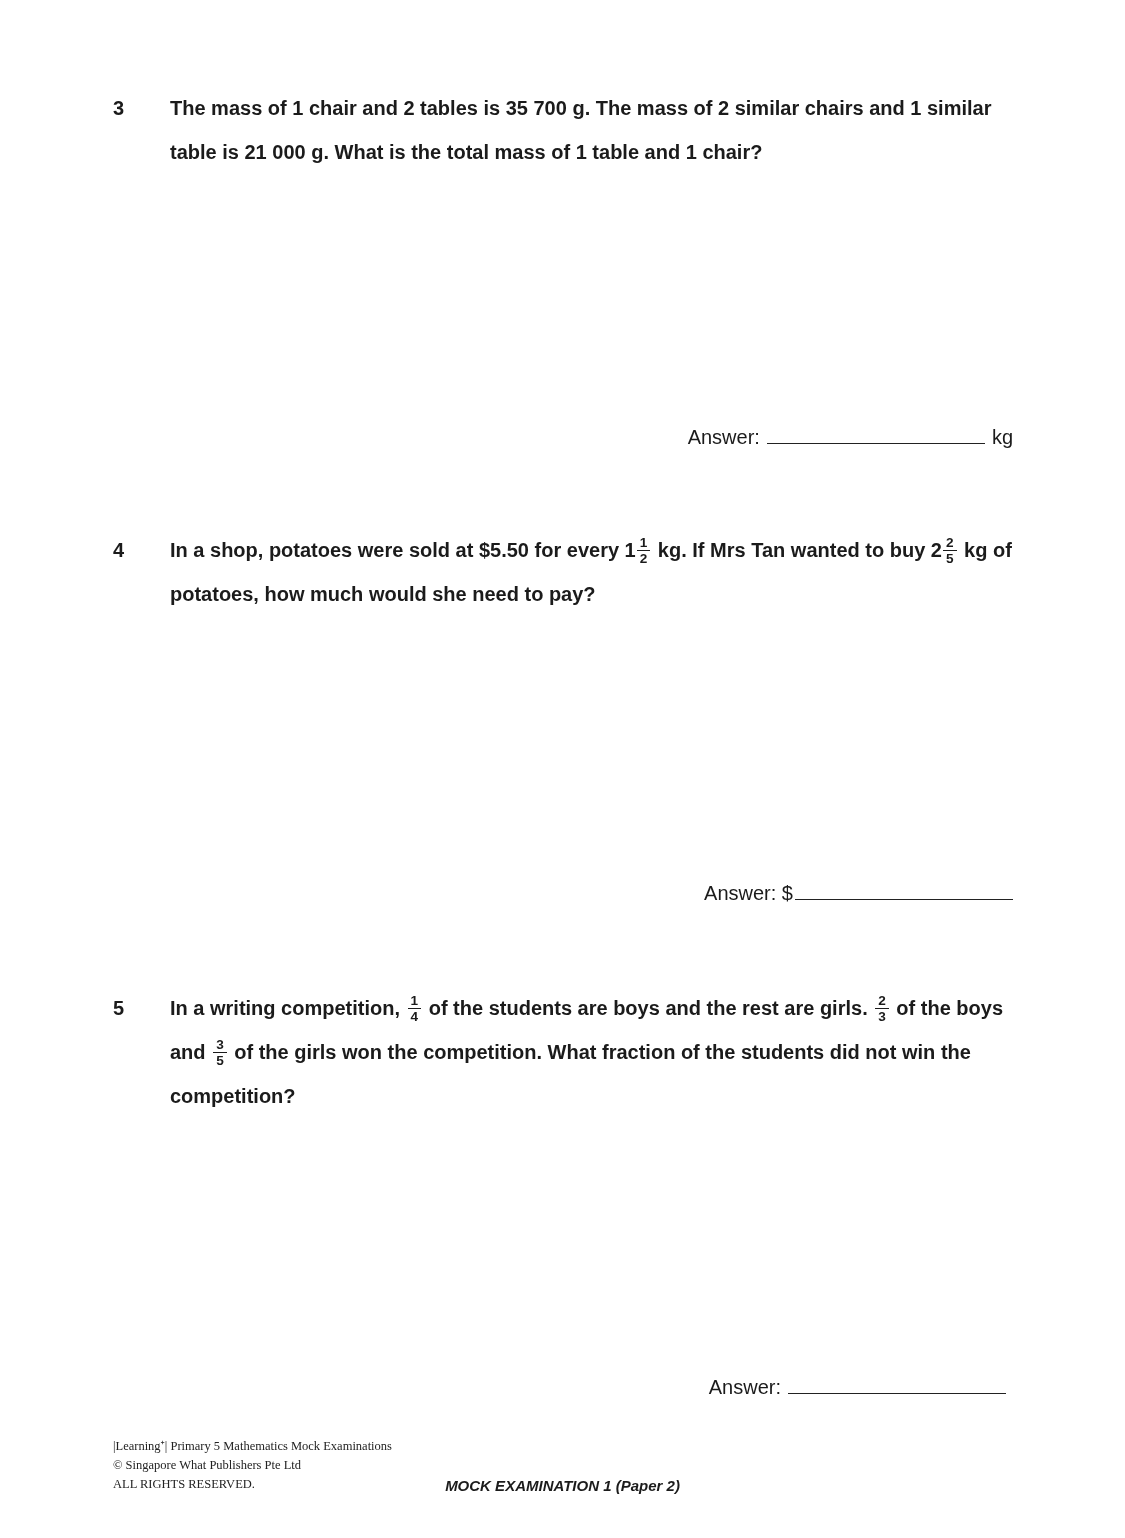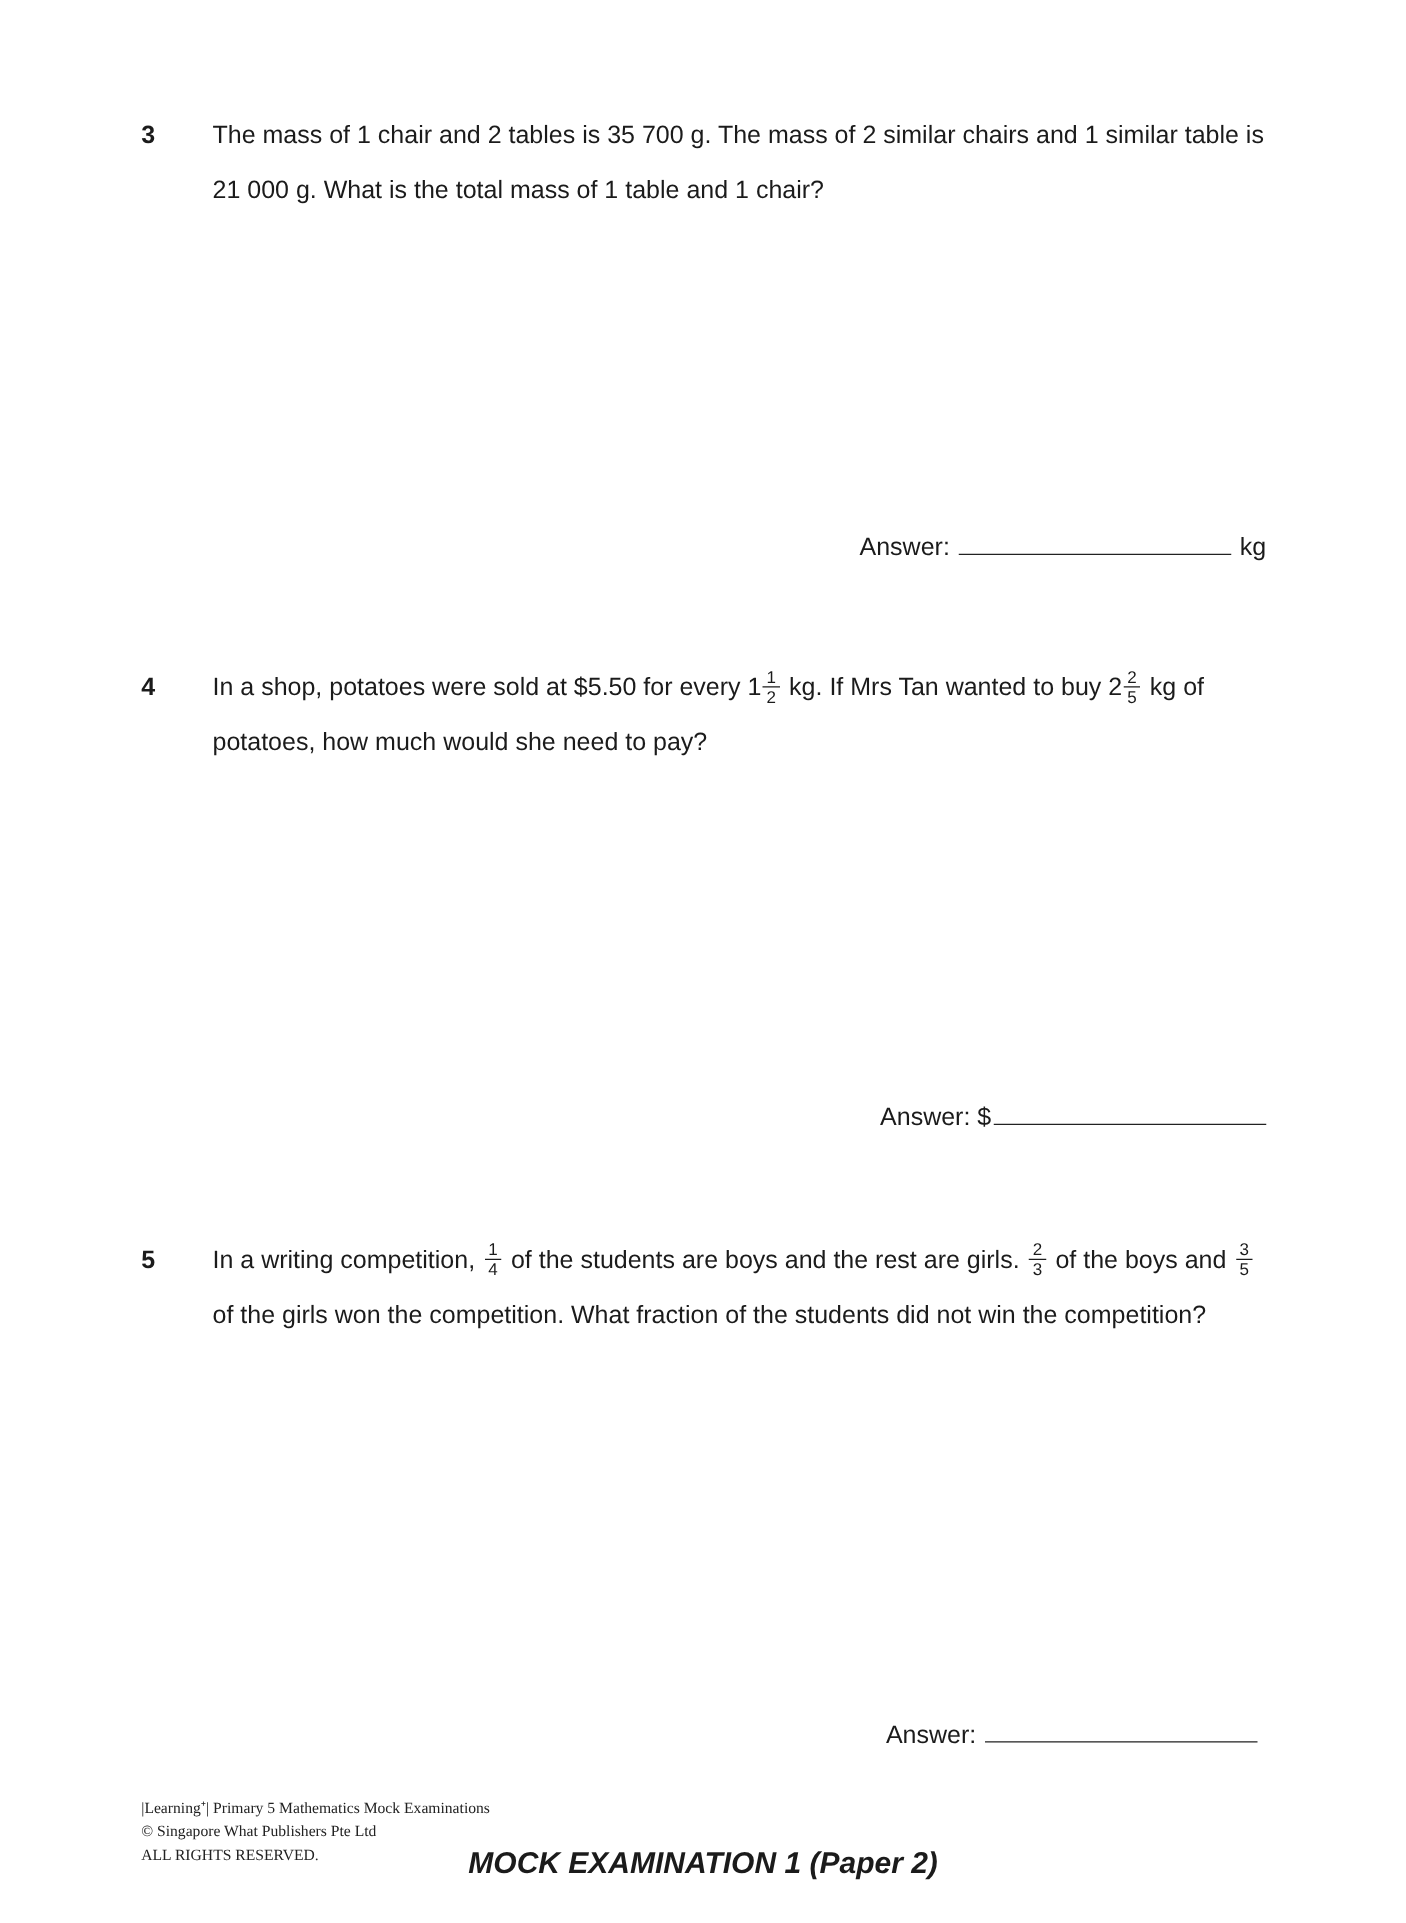--- a/index.html
+++ b/index.html
@@ -22,20 +22,21 @@
   }
   .qnum {
     flex:0 0 57px;
     font-weight:700;
     line-height:2.2;
   }
   .qtext {
     flex:1;
     line-height:2.2;
     text-align:left;
+    font-weight:bold;
   }
   .frac {
     display:inline-flex;
     flex-direction:column;
     align-items:center;
     vertical-align:middle;
     font-size:0.68em;
     line-height:1.15;
     margin:0 2px;
     position:relative;
@@ -79,21 +80,21 @@
     font-size:18px;
   }
   .footer-title {
     position:absolute;
     top:1477px;
     left:0;
     width:100%;
     text-align:center;
     font-weight:700;
     font-style:italic;
-    font-size:24px;
+    font-size:15px;
   }
 </style>
 </head>
 <body>
 
 <div class="page">
 
   <section class="question" style="top:86px;">
     <div class="qnum">3</div>
     <div class="qtext"><span>The mass of 1 chair and 2 tables is 35 700 g. The mass of 2 similar chairs and 1 similar table is 21 000 g. What is the total mass of 1 table and 1 chair?</span></div>

